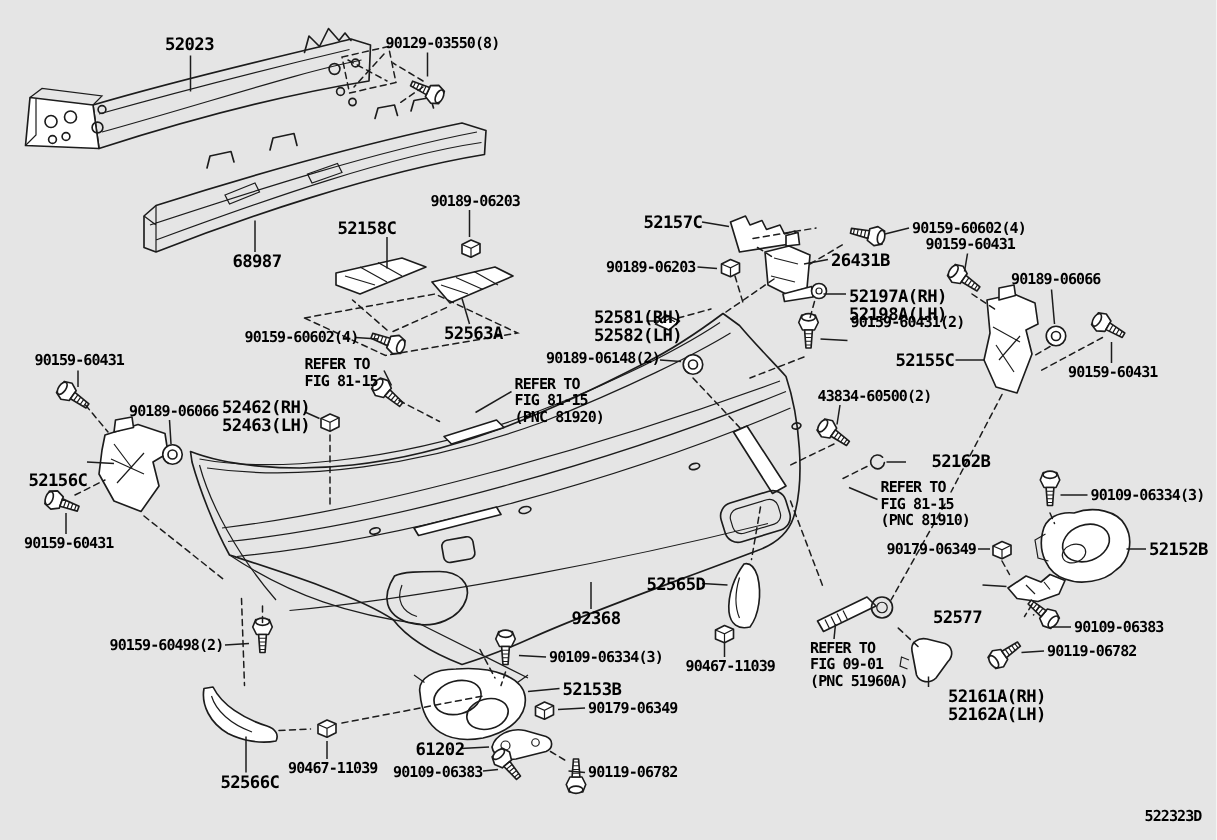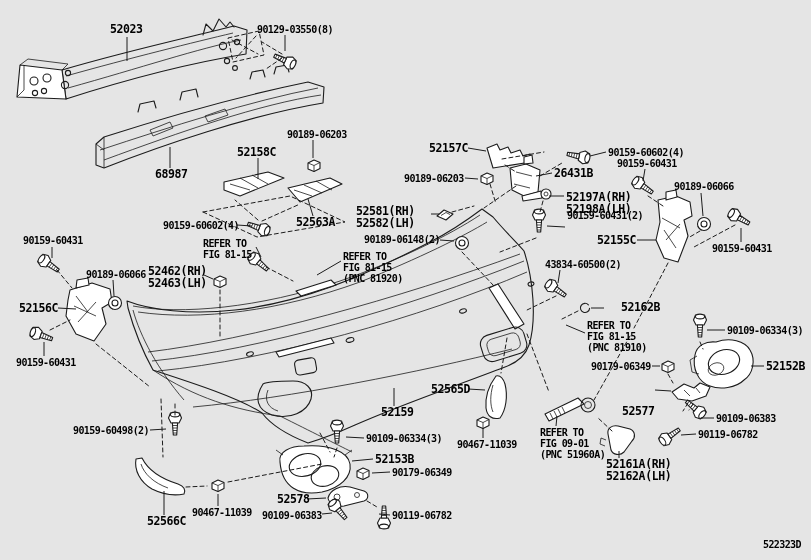--- a/index.html
+++ b/index.html
@@ -280,72 +280,72 @@
     <path d="M320,433 L330,452 M337,448 L334,457 M367,501 L377,507"></path>
     <path d="M228,482 L322,464 M186,487 L207,486"></path>
     <path d="M161,399 L163,457 M175,404 L175,416"></path>
   </g>
 </svg>
 
 <div id="labels-layer">
       <div class="lbl big" style="left: 110px; top: 24px;">52023</div>
       <div class="lbl" style="left: 257px; top: 24px;">90129-03550(8)</div>
       <div class="lbl big" style="left: 155px; top: 169px;">68987</div>
-      <div class="lbl big" style="left: 237px; top: 147px;">52158C</div>
+      <div class="lbl big" style="left: 225px; top: 147px;">52158C</div>
       <div class="lbl" style="left: 287px; top: 129px;">90189-06203</div>
       <div class="lbl big" style="left: 296px; top: 217px;">52563A</div>
       <div class="lbl" style="left: 163px; top: 220px;">90159-60602(4)</div>
       <div class="lbl big" style="left: 429px; top: 143px;">52157C</div>
       <div class="lbl" style="left: 608px; top: 147px;">90159-60602(4)</div>
       <div class="lbl" style="left: 617px; top: 158px;">90159-60431</div>
       <div class="lbl" style="left: 404px; top: 173px;">90189-06203</div>
       <div class="lbl big" style="left: 554px; top: 168px;">26431B</div>
       <div class="lbl big" style="left: 566px; top: 192px;">52197A(RH)
 52198A(LH)</div>
       <div class="lbl" style="left: 674px; top: 181px;">90189-06066</div>
       <div class="lbl" style="left: 567px; top: 210px;">90159-60431(2)</div>
       <div class="lbl big" style="left: 597px; top: 235px;">52155C</div>
       <div class="lbl" style="left: 712px; top: 243px;">90159-60431</div>
       <div class="lbl" style="left: 23px; top: 235px;">90159-60431</div>
       <div class="lbl" style="left: 86px; top: 269px;">90189-06066</div>
       <div class="lbl big" style="left: 148px; top: 266px;">52462(RH)
 52463(LH)</div>
-      <div class="lbl big" style="left: 19px; top: 303px;">52156C</div>
+      <div class="lbl big" style="left: 19px; top: 315px;">52156C</div>
       <div class="lbl" style="left: 16px; top: 357px;">90159-60431</div>
       <div class="lbl" style="left: 203px; top: 238px;">REFER TO
 FIG 81-15</div>
-      <div class="lbl big" style="left: 356px; top: 206px; text-align: right;">52581(RH)
+      <div class="lbl big" style="left: 396px; top: 206px; text-align: right;">52581(RH)
 52582(LH)</div>
       <div class="lbl" style="left: 364px; top: 234px;">90189-06148(2)</div>
       <div class="lbl" style="left: 343px; top: 251px;">REFER TO
 FIG 81-15
 (PNC 81920)</div>
       <div class="lbl" style="left: 545px; top: 259px;">43834-60500(2)</div>
       <div class="lbl big" style="left: 621px; top: 302px;">52162B</div>
       <div class="lbl" style="left: 587px; top: 320px;">REFER TO
 FIG 81-15
 (PNC 81910)</div>
       <div class="lbl" style="left: 727px; top: 325px;">90109-06334(3)</div>
       <div class="lbl big" style="left: 766px; top: 361px;">52152B</div>
       <div class="lbl" style="left: 591px; top: 361px;">90179-06349</div>
       <div class="lbl big" style="left: 622px; top: 406px;">52577</div>
       <div class="lbl" style="left: 716px; top: 413px;">90109-06383</div>
       <div class="lbl" style="left: 698px; top: 429px;">90119-06782</div>
       <div class="lbl" style="left: 540px; top: 427px;">REFER TO
 FIG 09-01
 (PNC 51960A)</div>
-      <div class="lbl big" style="left: 606px; top: 459px;">52161A(RH)
+      <div class="lbl big" style="left: 632px; top: 459px;">52161A(RH)
 52162A(LH)</div>
       <div class="lbl big" style="left: 431px; top: 384px;">52565D</div>
-      <div class="lbl big" style="left: 381px; top: 407px;">52159</div>
+      <div class="lbl big" style="left: 381px; top: 407px;">92368</div>
       <div class="lbl" style="left: 366px; top: 433px;">90109-06334(3)</div>
       <div class="lbl" style="left: 457px; top: 439px;">90467-11039</div>
       <div class="lbl big" style="left: 375px; top: 454px;">52153B</div>
       <div class="lbl" style="left: 392px; top: 467px;">90179-06349</div>
-      <div class="lbl big" style="left: 277px; top: 494px;">52578</div>
+      <div class="lbl big" style="left: 277px; top: 494px;">61202</div>
       <div class="lbl" style="left: 262px; top: 510px;">90109-06383</div>
       <div class="lbl" style="left: 392px; top: 510px;">90119-06782</div>
       <div class="lbl" style="left: 73px; top: 425px;">90159-60498(2)</div>
       <div class="lbl big" style="left: 147px; top: 516px;">52566C</div>
       <div class="lbl" style="left: 192px; top: 507px;">90467-11039</div>
       <div class="lbl" style="left: 763px; top: 539px;">522323D</div>
     </div>
 </div>
 
 </body></html>

